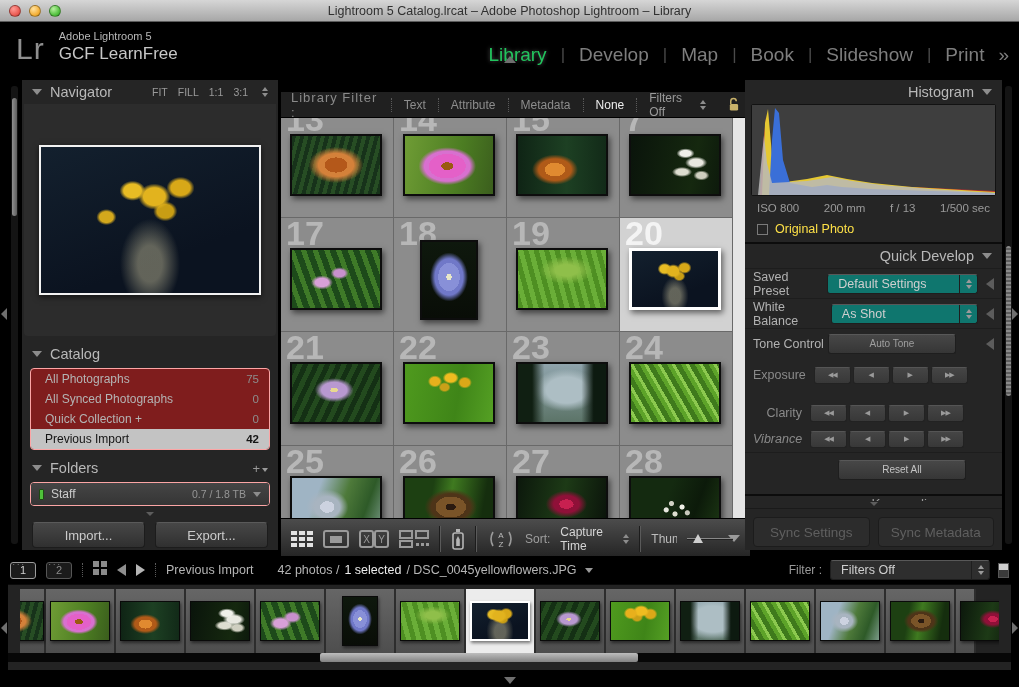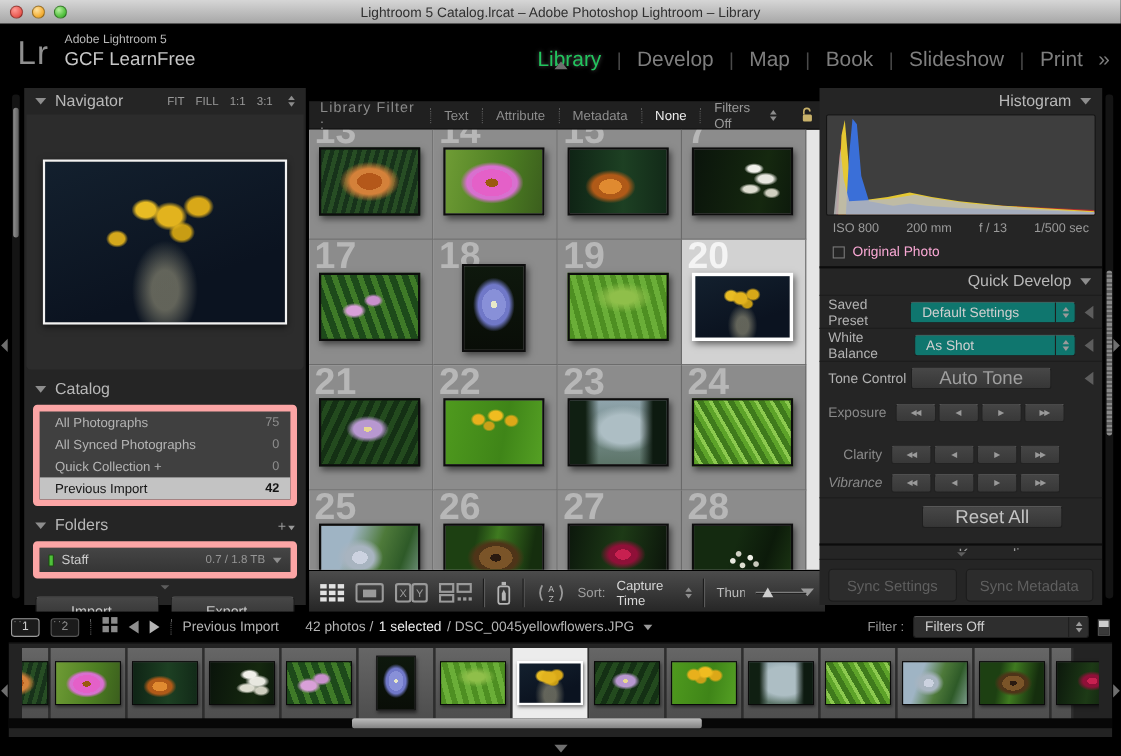--- a/index.html
+++ b/index.html
@@ -59,21 +59,21 @@
     display:flex; align-items:center; justify-content:center; }
   .nav-photo { width:222px; height:150px; border:2px solid #f2f2f2; box-shadow:0 2px 6px rgba(0,0,0,.6);
     background:
       radial-gradient(16px 13px at 52% 34%, #e2b31e 0 68%, rgba(0,0,0,0) 100%),
       radial-gradient(14px 11px at 64% 28%, #d8a818 0 68%, rgba(0,0,0,0) 100%),
       radial-gradient(13px 10px at 42% 30%, #e8bc24 0 68%, rgba(0,0,0,0) 100%),
       radial-gradient(12px 10px at 57% 44%, #c89d14 0 68%, rgba(0,0,0,0) 100%),
       radial-gradient(10px 8px at 30% 48%, #d4a81c 0 68%, rgba(0,0,0,0) 100%),
       radial-gradient(40px 60px at 50% 80%, rgba(205,198,160,.45) 0 30%, rgba(0,0,0,0) 75%),
       linear-gradient(160deg,#13202e,#0b1320 70%); }
-  .cat-box, .fold-box { margin:2px 8px 6px 8px; background:#404040; border:6px solid #fca5a5; border-radius:4px; overflow:hidden; }
+  .cat-box, .fold-box { margin:2px 8px 6px 8px; background:#7f1d1d; border:1px solid #fca5a5; border-radius:4px; overflow:hidden; }
   .cat-row { display:flex; align-items:center; height:20px; padding:0 10px 0 14px; font-size:12px; color:#b4b4b4; cursor:pointer; }
   .cat-row .count { margin-left:auto; color:#8d8d8d; font-size:11.5px; }
   .cat-row.sel { background:#c3c3c3; color:#141414; }
   .cat-row.sel .count { color:#141414; font-weight:bold; }
   .plus-badge { margin-left:auto; color:#9a9a9a; font-size:13px; display:flex; align-items:center; gap:2px; }
   .plus-badge .dcar { width:0;height:0;border-left:3px solid transparent;border-right:3px solid transparent;border-top:4px solid #9a9a9a; margin-top:4px;}
   .vol-row { display:flex; align-items:center; gap:7px; height:22px; padding:0 8px;
     background:linear-gradient(#454545,#353535); font-size:12px; color:#cccccc; }
   .vol-led { width:5px; height:11px; background:#4fc13a; border:1px solid #1c4a12; border-radius:1px; }
   .vol-usage { margin-left:auto; font-size:10.5px; color:#969696; }
@@ -121,36 +121,36 @@
   
   .right-panel { left:745px; width:257px; }
   .right-scroll { position:absolute; left:1005px; top:86px; width:7px; height:458px; background:#141414; border-radius:3px; }
   .right-scroll .thumbbar { position:absolute; top:160px; left:1px; width:5px; height:150px; border-radius:3px;
     background:repeating-linear-gradient(#8a8a8a 0 2px, #5e5e5e 2px 4px); }
   .phead.right { justify-content:flex-end; }
   .histo-box { margin:0 6px; height:92px; background:#3d3d3d; border:1px solid #121212; border-radius:2px; }
   .exif-row { display:flex; justify-content:space-between; padding:6px 12px 2px 12px; font-size:11.5px; color:#9a9a9a; }
   .orig-row { display:flex; align-items:center; gap:7px; padding:6px 12px; }
   .checkbox { width:11px; height:11px; border:1px solid #7a7a7a; background:transparent; }
-  .orig-label { font-size:12.5px; color:#f9a8d4; }
+  .orig-label { font-size:12.5px; color:#fde047; }
   .qd { border-top:2px solid #0c0c0c; }
   .qd-row { display:flex; align-items:center; padding:0 8px; height:30px; border-top:1px solid #1d1d1d; }
   .qd-label { font-size:12.5px; color:#b2b2b2; }
   .qd-sub { width:94px; text-align:right; font-size:12.5px; color:#8a8a8a; padding-right:8px; }
   .dropdown { margin-left:auto; margin-right:8px; width:152px; height:20px; background:#0f766e;
     border:1px solid #1e1e1e; border-top-color:#585858; border-radius:3px;
     display:flex; align-items:center; font-size:12.5px; color:#cfcfcf; padding-left:10px; cursor:pointer; }
   .dropdown .dd-step { margin-left:auto; height:100%; width:18px; border-left:1px solid #1e1e1e;
     display:flex; flex-direction:column; align-items:center; justify-content:center; gap:2px; }
   .dd-step i { display:block; width:0; height:0; border-left:3px solid transparent; border-right:3px solid transparent; }
   .dd-step i.u { border-bottom:4px solid #9a9a9a; }
   .dd-step i.d { border-top:4px solid #9a9a9a; }
   .side-tri { width:0; height:0; border-top:6px solid transparent; border-bottom:6px solid transparent; border-right:8px solid #5d5d5d; cursor:pointer; }
   .qd-btn { height:20px; border-radius:3px; border:1px solid #1e1e1e; border-top-color:#585858;
-    background:linear-gradient(#474747,#363636); color:#9f9f9f; font-size:17px;
+    background:linear-gradient(#474747,#363636); color:#9f9f9f; font-size:10px;
     display:flex; align-items:center; justify-content:center; cursor:pointer; }
   .autotone { width:128px; margin-left:auto; margin-right:30px; }
   .adj-group { display:flex; gap:2px; }
   .adj-btn { width:37px; height:17px; border-radius:3px; border:1px solid #222; border-top-color:#555;
     background:linear-gradient(#454545,#383838); color:#9a9a9a; font-size:7px;
     display:flex; align-items:center; justify-content:center; cursor:pointer; }
   .adj-btn.dd::before { content:"◀◀"; letter-spacing:-1px; }
   .adj-btn.d::before  { content:"◀"; }
   .adj-btn.i::before  { content:"▶"; }
   .adj-btn.ii::before { content:"▶▶"; letter-spacing:-1px; }

